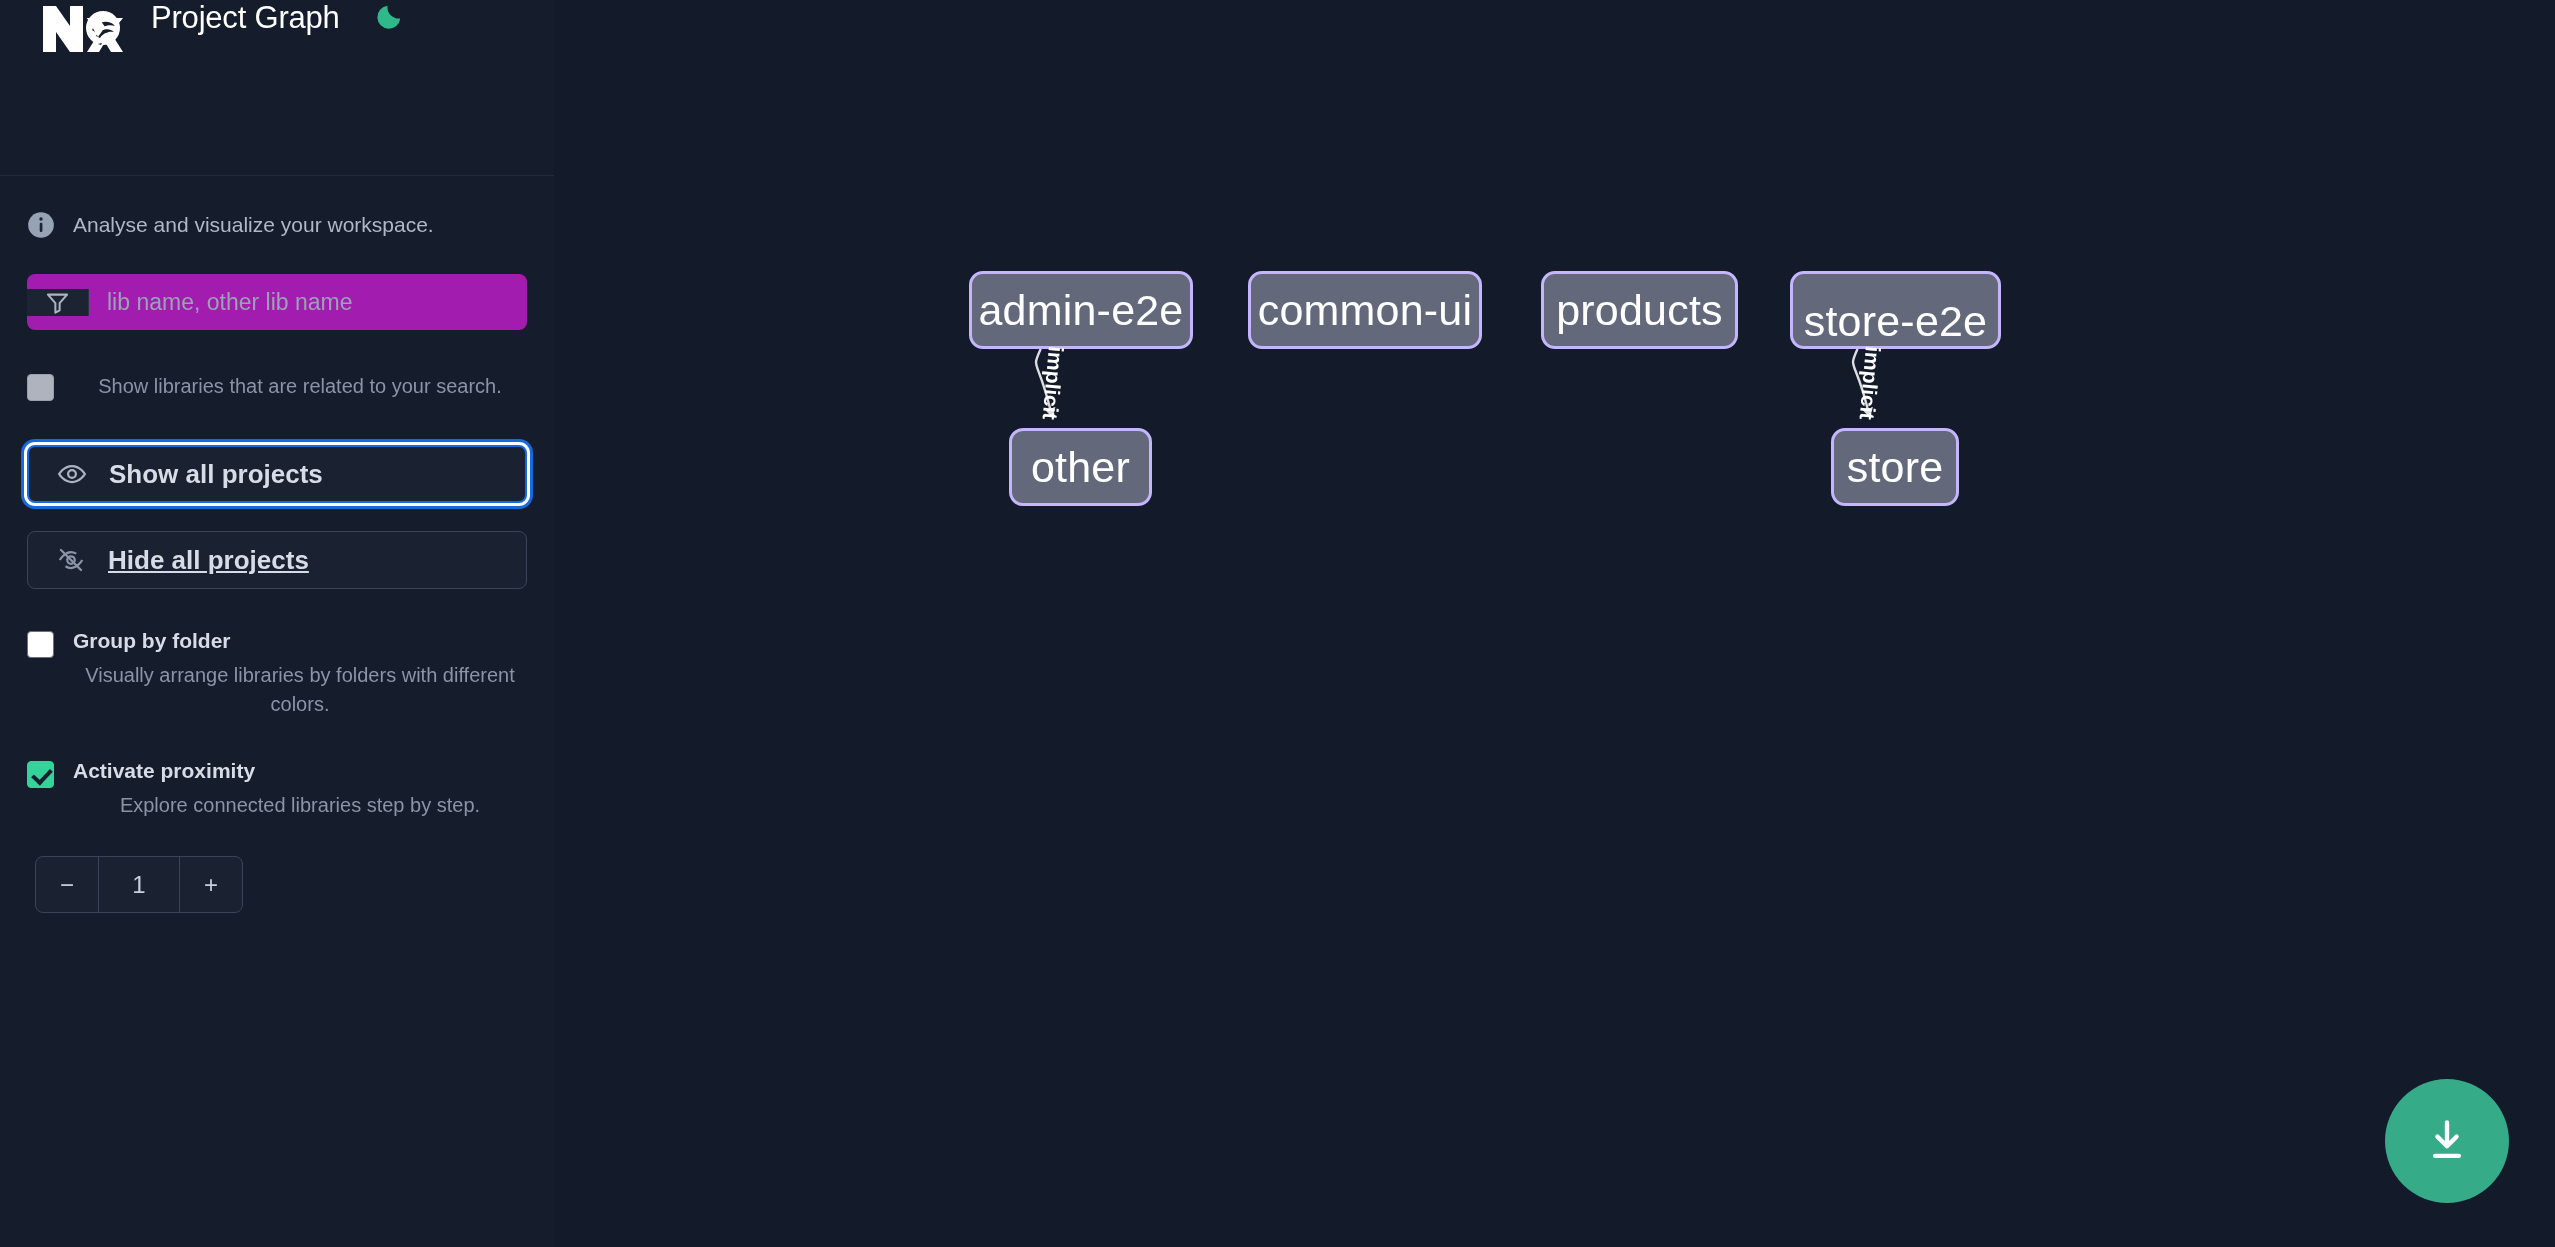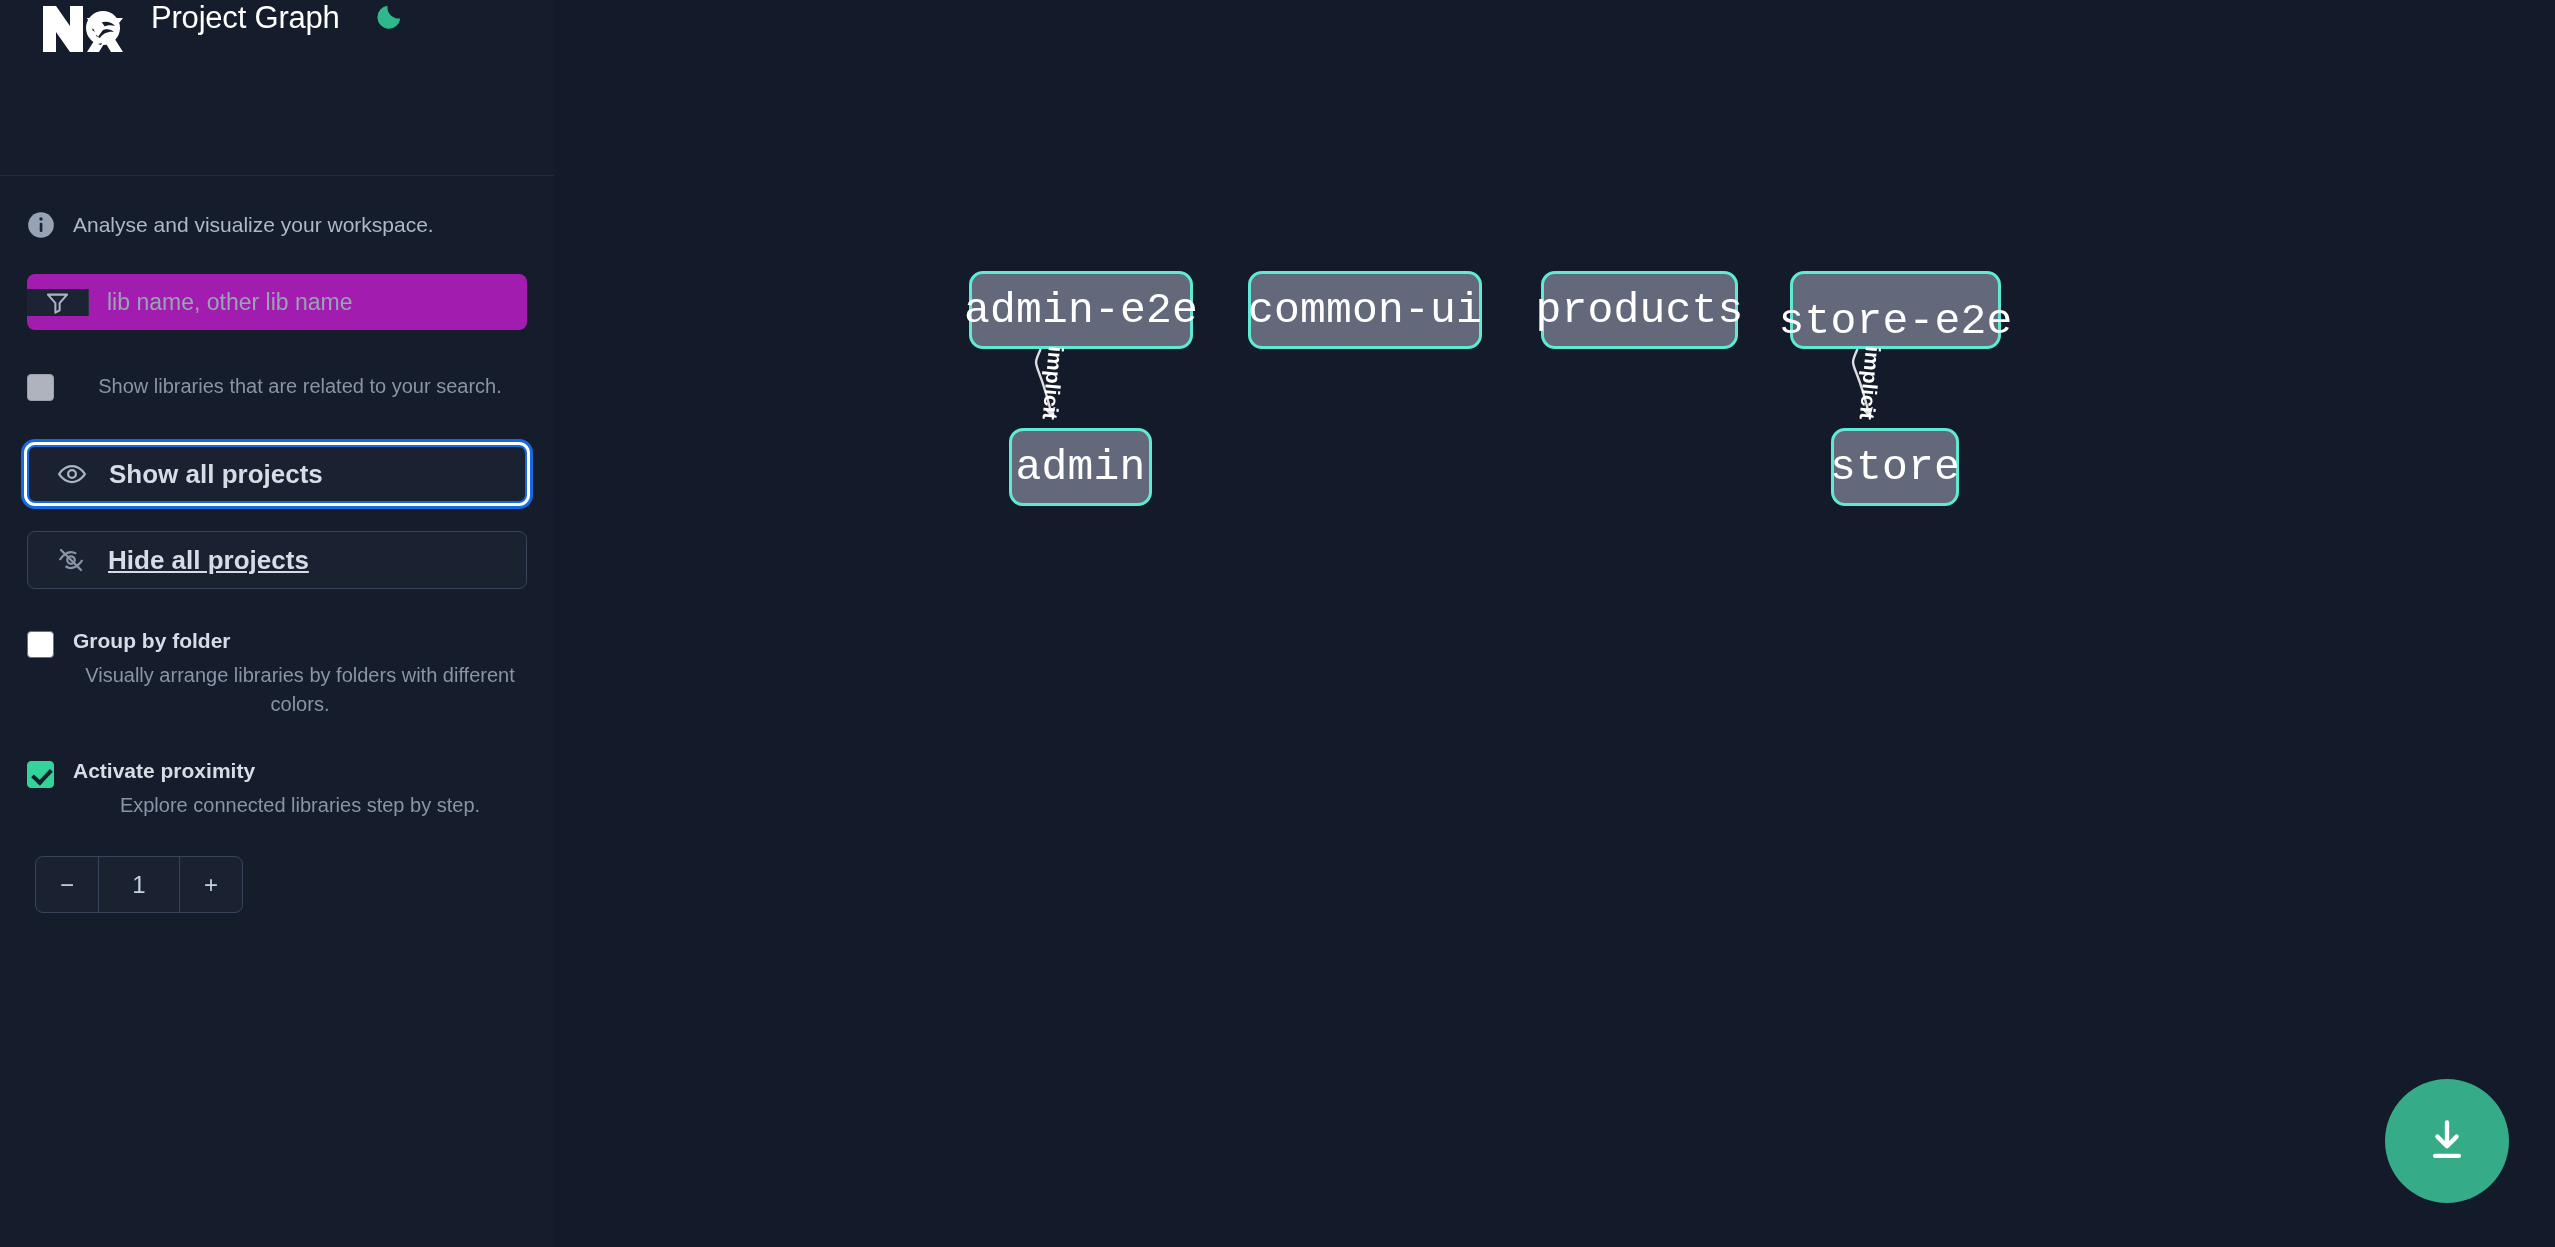--- a/index.html
+++ b/index.html
@@ -189,31 +189,30 @@
     flex: 1;
     height: 1247px;
     background: #131a29;
     overflow: hidden;
   }
   #graph-svg { position: absolute; inset: 0; width: 100%; height: 100%; }
 
   .node-box {
     position: absolute;
     background: #63697a;
-    border: 3px solid #5eead4;
+    border: 3px solid #c4b5fd;
     border-radius: 14px;
     display: flex;
     align-items: center;
     justify-content: center;
     color: #ffffff;
     font-size: 43px;
     letter-spacing: 0.2px;
     cursor: pointer;
     white-space: nowrap;
-    font-family: Liberation Mono, monospace;
   }
 
   .edge-label {
     position: absolute;
     color: #ffffff;
     font-size: 21px;
     font-weight: bold;
     transform-origin: center center;
     white-space: nowrap;
     pointer-events: none;
@@ -363,21 +362,21 @@
         <div class="node-box" style="left: 694px; top: 271px; width: 234px; height: 78px;">
           <span>common-ui</span>
         </div>
         <div class="node-box" style="left: 987px; top: 271px; width: 197px; height: 78px;">
           <span>products</span>
         </div>
         <div class="node-box" style="left: 1236px; top: 271px; width: 211px; height: 78px; align-items: flex-end;">
           <span>store-e2e</span>
         </div>
         <div class="node-box" style="left: 455px; top: 428px; width: 143px; height: 78px;">
-          <span>admin</span>
+          <span>other</span>
         </div>
         <div class="node-box" style="left: 1277px; top: 428px; width: 128px; height: 78px;">
           <span>store</span>
         </div>
       </div>
     <div id="label-layer">
         <div class="edge-label" style="left: 462.29px; top: 370.5px; transform: rotate(95deg);">implicit</div>
         <div class="edge-label" style="left: 1279.46px; top: 370.5px; transform: rotate(95deg);">implicit</div>
       </div>
 

